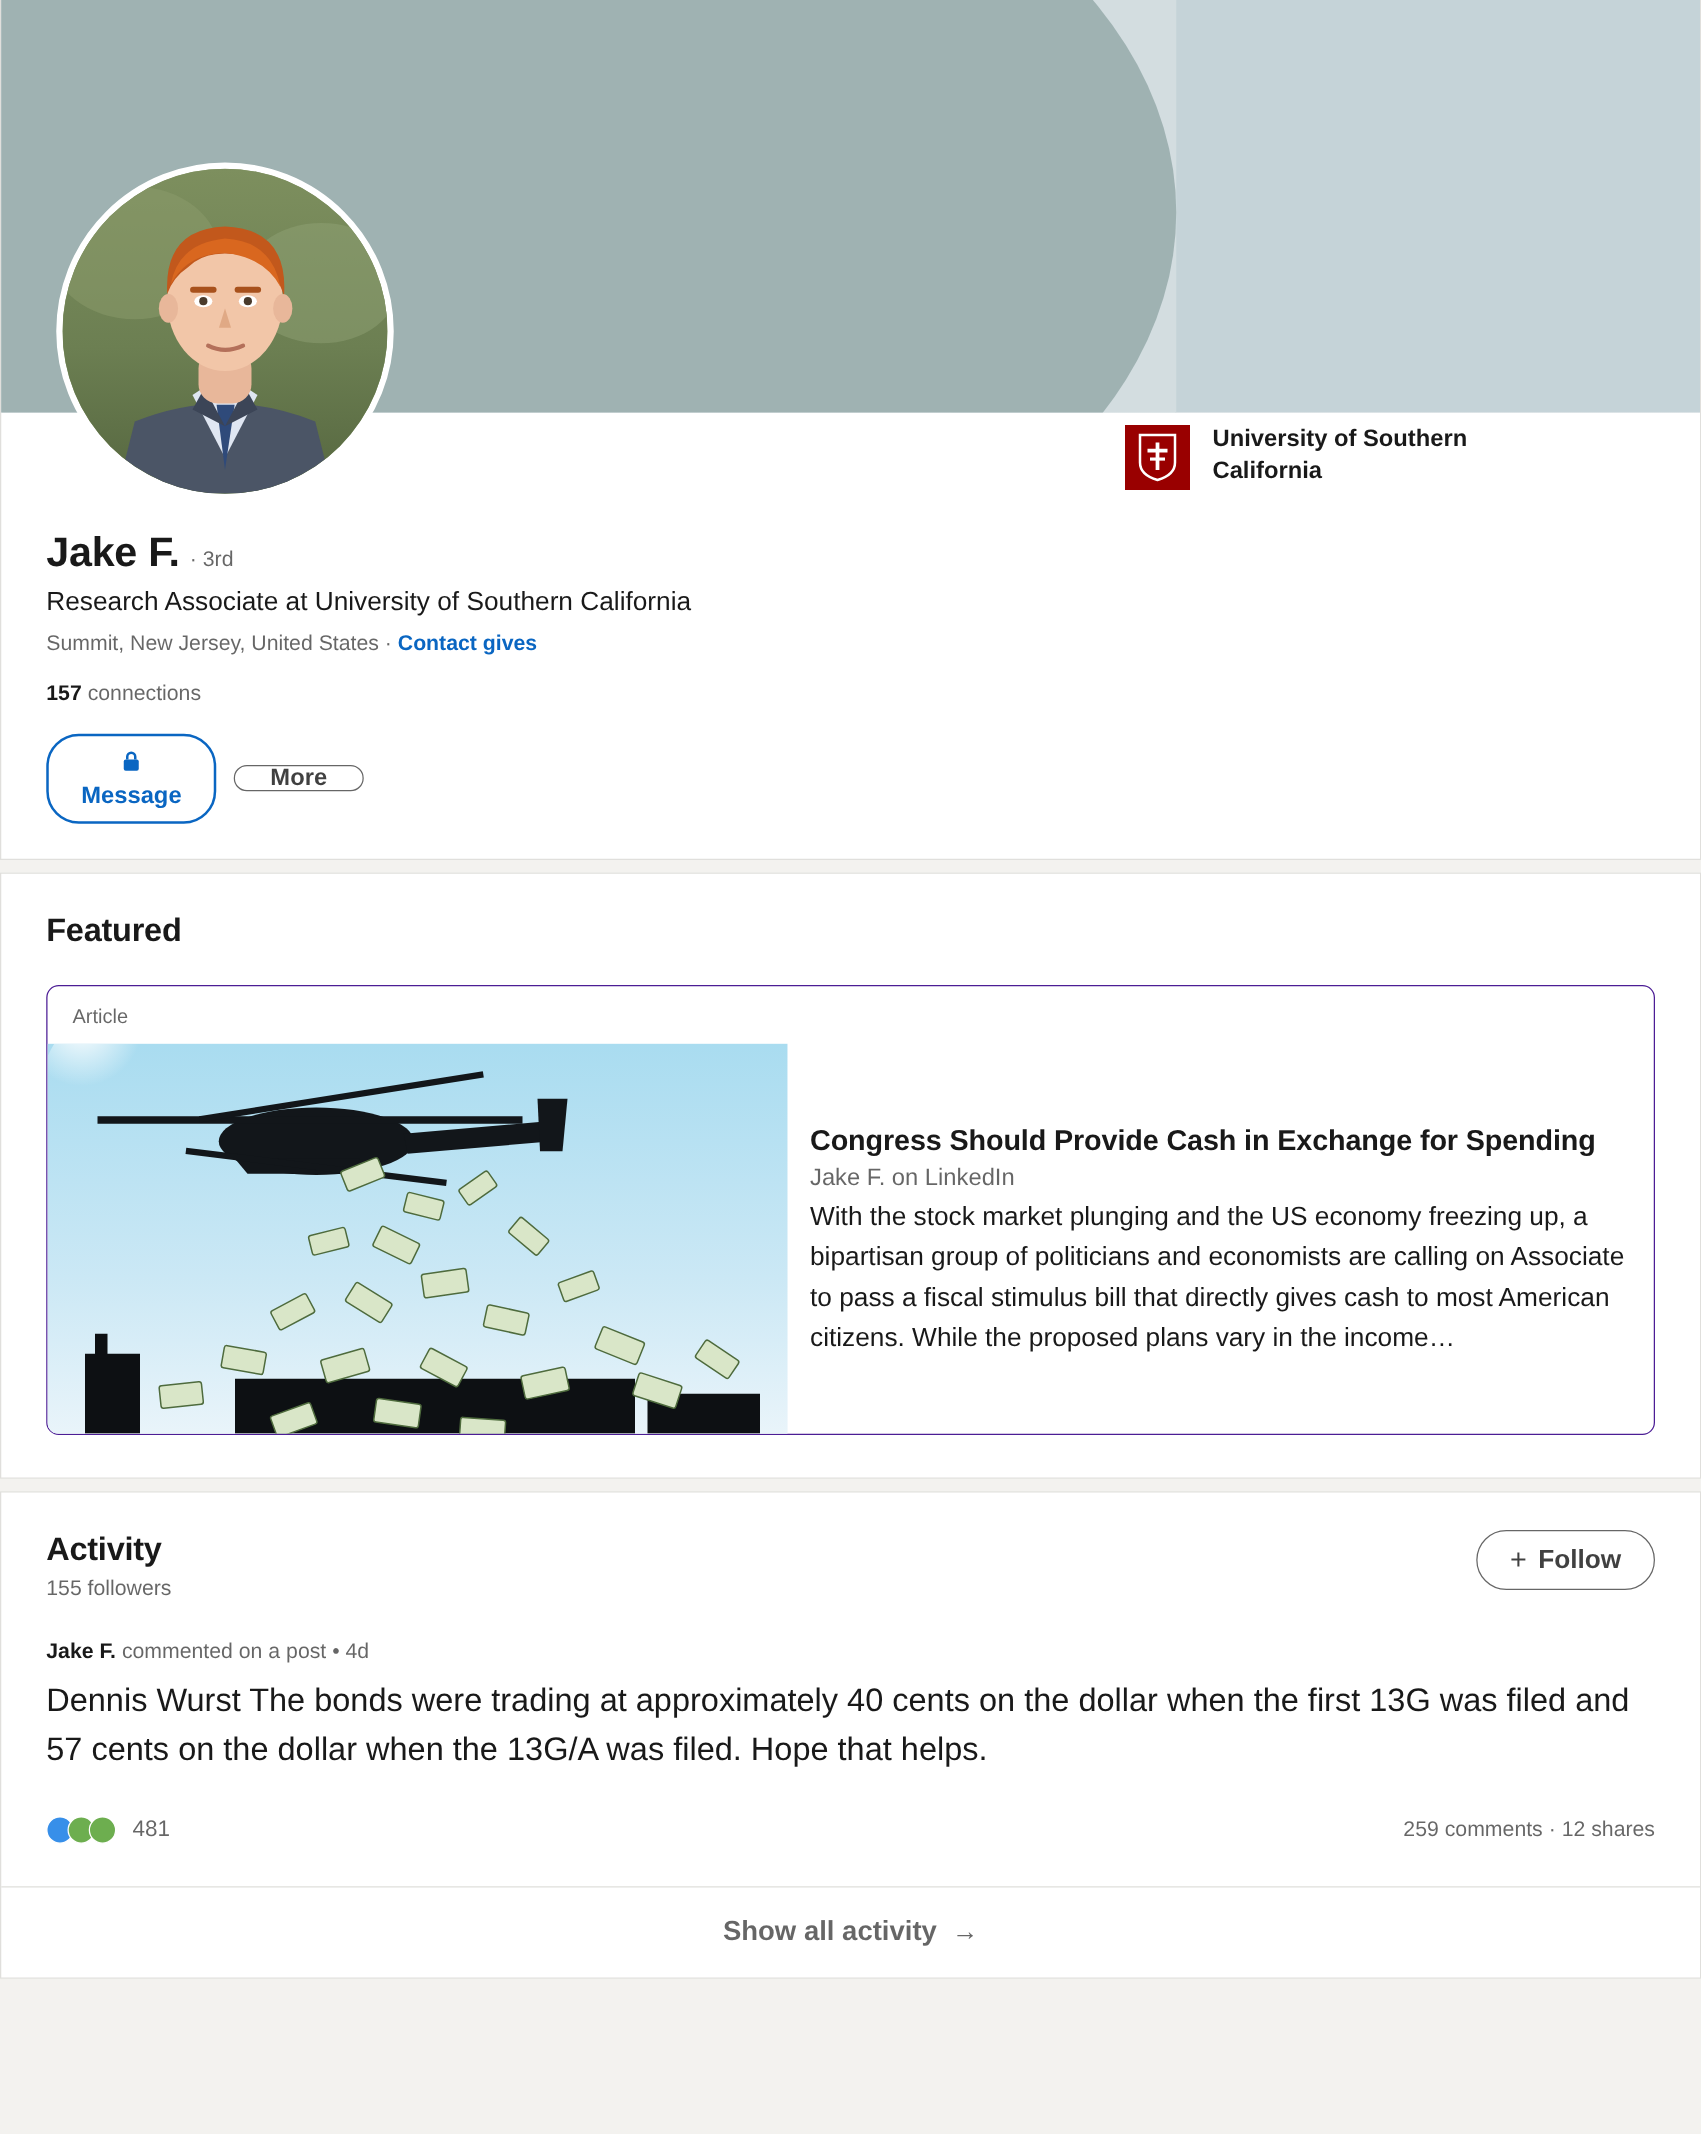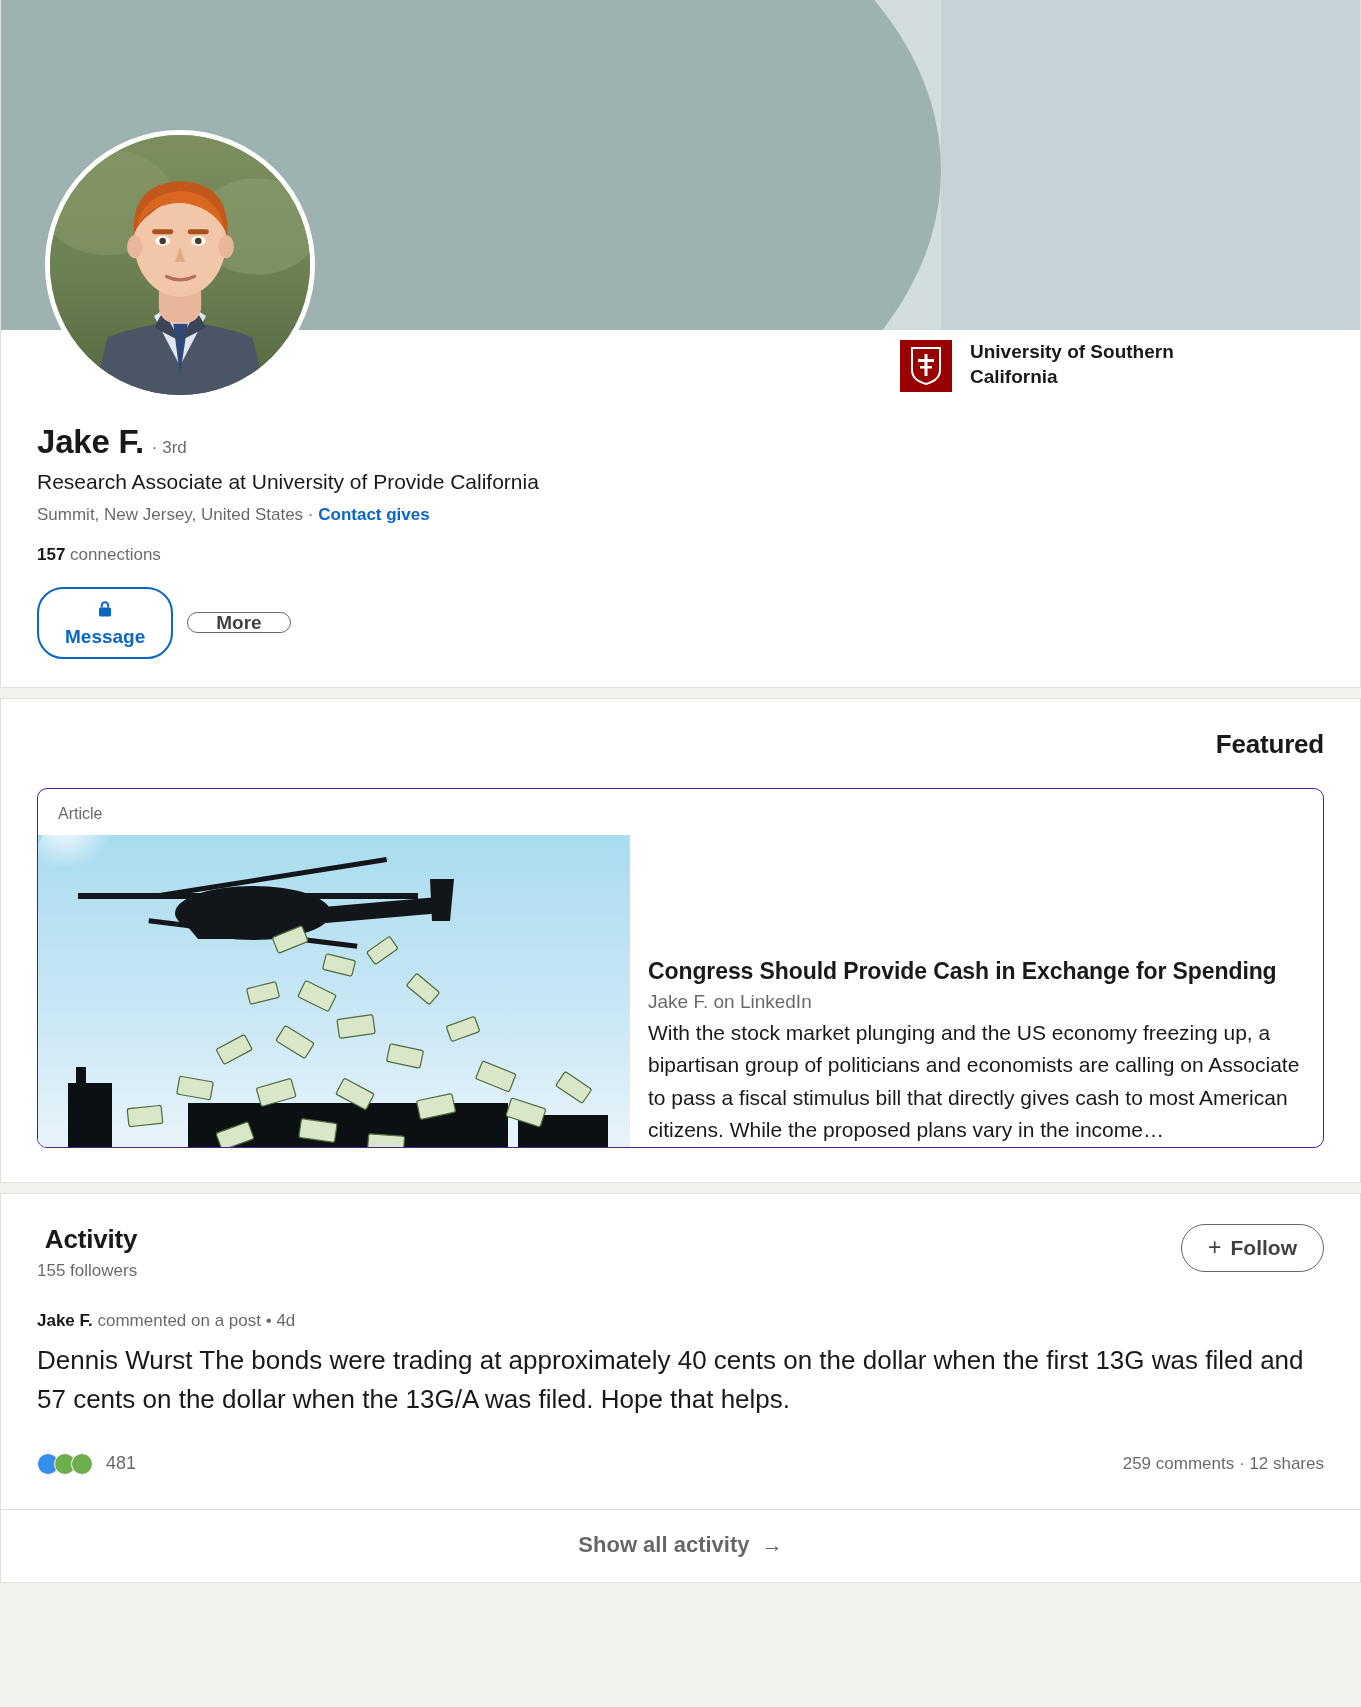--- a/index.html
+++ b/index.html
@@ -161,39 +161,38 @@
     background: #ffffff;
     border: 1px solid #e0dfdc;
     margin-top: 10px;
     padding: 30px 36px 34px 36px;
     position: relative;
   }
   .section-title {
     font-size: 26px;
     font-weight: 600;
     letter-spacing: -0.2px;
-    text-align: right;
   }
 
   
   .featured-item {
     margin-top: 28px;
     border: 1px solid #4c1d95;
     border-radius: 10px;
     overflow: hidden;
     cursor: pointer;
   }
   .featured-kind {
     font-size: 16px;
     color: rgba(0,0,0,0.6);
     padding: 16px 20px 12px 20px;
   }
   .featured-body {
     display: flex;
-    align-items: flex-end;
+    align-items: center;
   }
   .featured-thumb {
     width: 592px;
     height: 312px;
     flex: 0 0 592px;
     position: relative;
     overflow: hidden;
     background: linear-gradient(180deg,#bfe2f2 0%, #cfe9f5 55%, #e8f3f9 100%);
   }
   .featured-thumb svg { position: absolute; inset: 0; width: 100%; height: 100%; }
@@ -363,21 +362,21 @@
           </svg>
         </div>
         <div class="school-name">University of Southern California</div>
       </div>
 
       <div class="name-row">
         <span class="name">Jake F.</span>
         <span class="degree">· 3rd</span>
       </div>
 
-      <div class="headline">Research Associate at University of Provide California</div>
+      <div class="headline">Research Associate at University of Southern California</div>
 
       <div class="location-row">
         <span>Summit, New Jersey, United States ·</span>
         <a class="contact-link">Contact gives</a>
       </div>
 
       <div class="connections">
         <span class="conn-count">157</span>
         <span>connections</span>
       </div>

